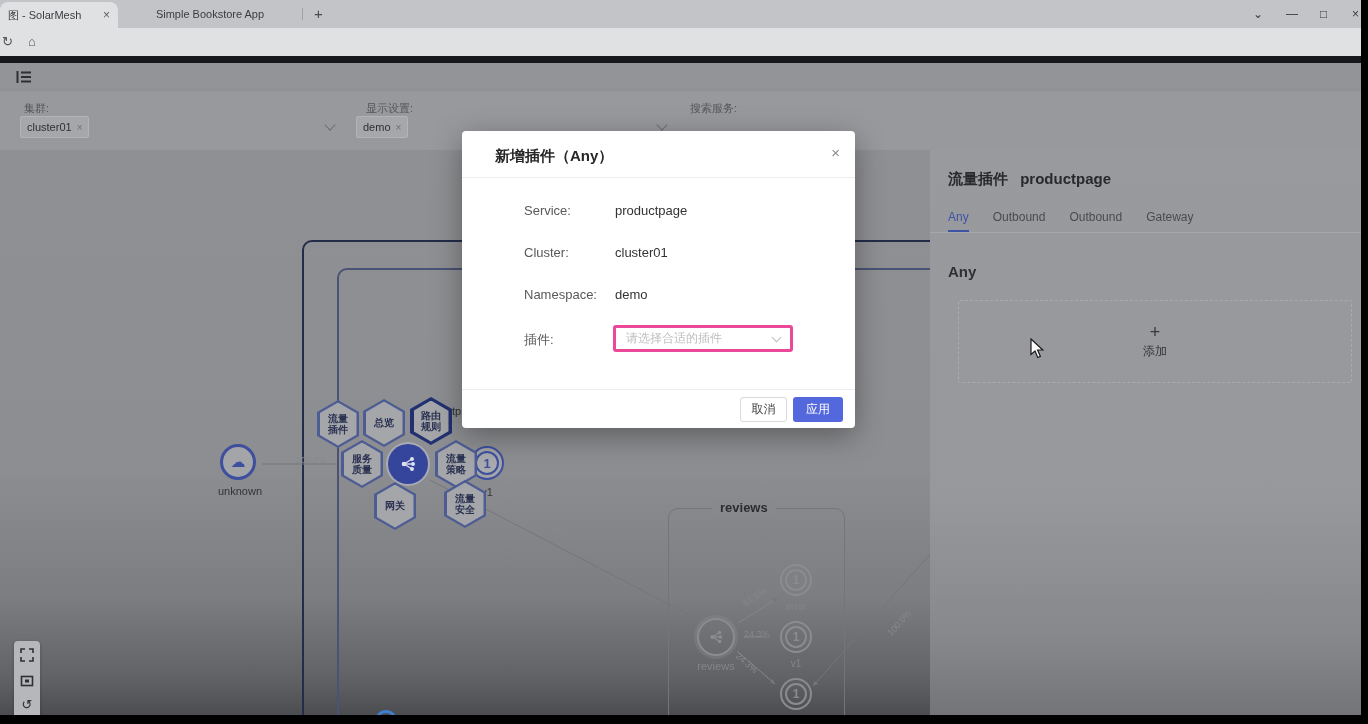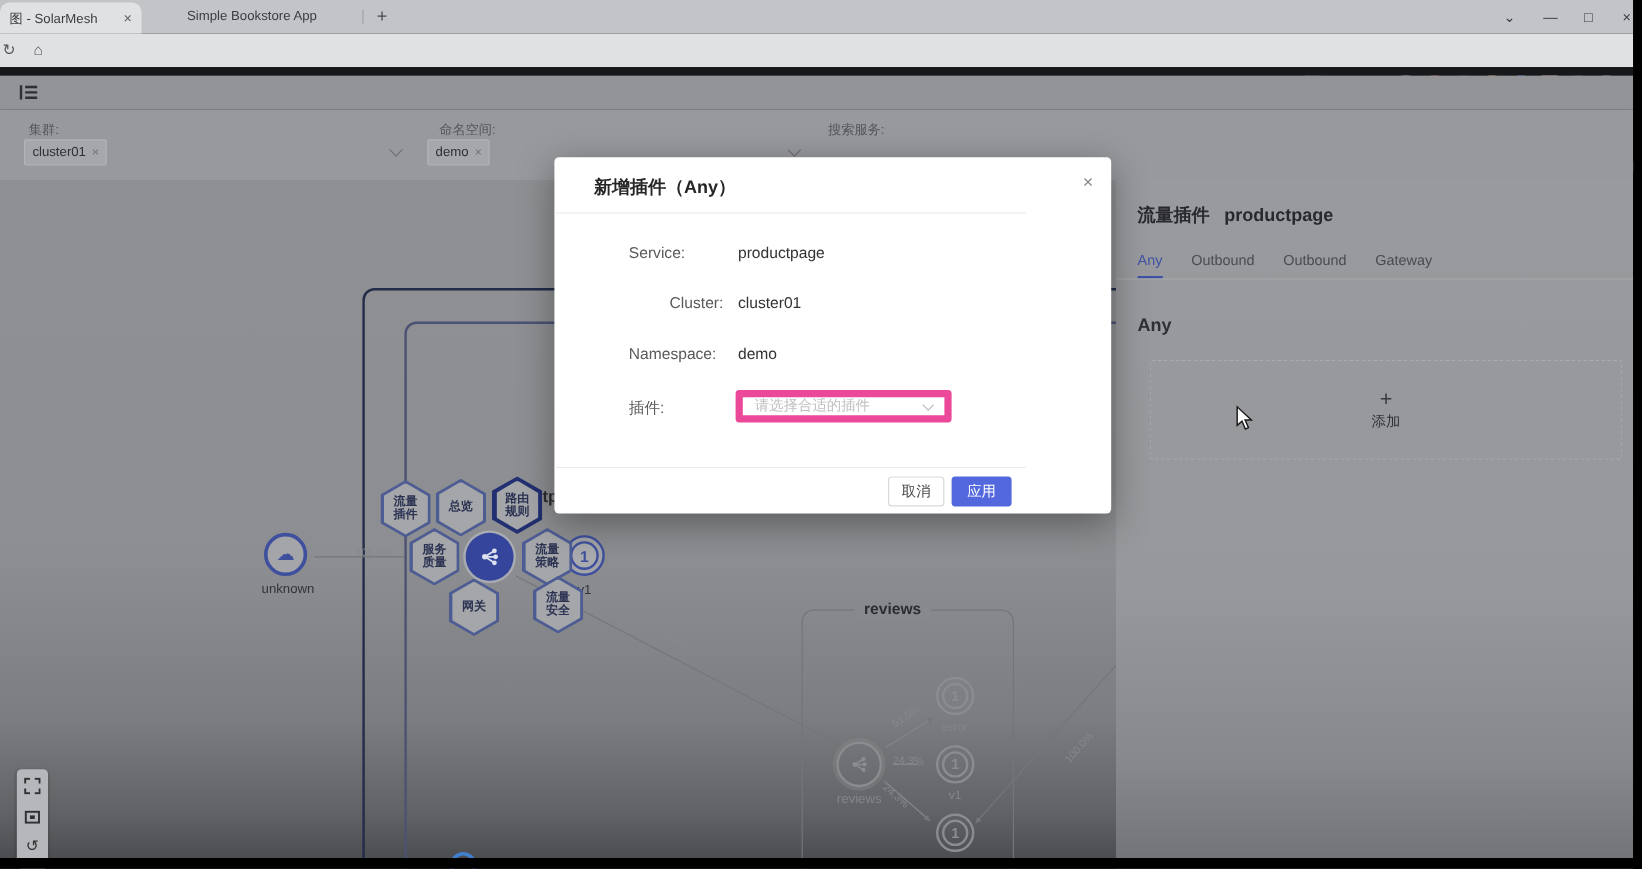--- a/index.html
+++ b/index.html
@@ -111,28 +111,28 @@
   .ptab.active::after { content:""; display:block; margin-top:6px; height:2px; background:#3f53a6; }
   .panel-divider { position:absolute; left:0; top:82px; width:431px; height:1px; background:#a6a7aa; }
   .panel-section { position:absolute; left:18px; top:113px; font-size:15px; font-weight:bold; color:#2e2f33; }
   .addbox { position:absolute; left:28px; top:150px; width:394px; height:83px; border:1px dashed #aaabae;
             border-radius:2px; display:flex; flex-direction:column; align-items:center; justify-content:center;
             gap:2px; }
   .addbox .plus { font-size:18px; color:#39393d; line-height:1; }
   .addbox .lbl { font-size:12px; color:#323337; }
 
   
-  .modal { position:absolute; left:462px; top:131px; width:464px; height:297px; background:#fff;
+  .modal { position:absolute; left:462px; top:131px; width:393px; height:297px; background:#fff;
            border-radius:4px; box-shadow:0 8px 30px rgba(0,0,0,0.35); z-index:50; }
   .modal-title { position:absolute; left:33px; top:16px; font-size:15px; font-weight:bold; color:#262626; }
   .modal-close { position:absolute; right:15px; top:13px; font-size:15px; color:#8c8c8c; }
   .modal-hr { position:absolute; left:0; width:393px; height:1px; background:#ededed; }
   .mrow-label { position:absolute; left:62px; font-size:13px; color:#595959; }
   .mrow-value { position:absolute; left:153px; font-size:13px; color:#333; }
-  .mselect { position:absolute; left:151px; top:194px; width:180px; height:27px; border:6px solid #ec4899;
+  .mselect { position:absolute; left:151px; top:194px; width:180px; height:27px; border:3px solid #ec4899;
              border-radius:3px; display:flex; align-items:center; padding:0 10px; }
   .mselect .ph { font-size:12px; color:#bfbfbf; flex:1; }
   .mselect .chev2 { width:7px; height:7px; border-right:1.5px solid #bfbfbf; border-bottom:1.5px solid #bfbfbf;
              transform:rotate(45deg); margin-top:-3px; }
   .btn { position:absolute; top:266px; height:25px; border-radius:3px; font-size:12px; display:flex;
          align-items:center; justify-content:center; }
   .btn-cancel { left:278px; width:47px; background:#fff; border:1px solid #d9d9d9; color:#444; }
   .btn-apply { left:331px; width:50px; background:#5468dd; color:#fff; }
 
   .bar-bottom { position:absolute; left:0; top:715px; width:1368px; height:9px; background:#000; z-index:90; }
@@ -204,21 +204,21 @@
   </div>
 
   <div class="filterbar">
     <span class="flabel" style="left:24px;top:10px;">集群:</span>
     <div class="tag" style="left:20px;top:25px;">
       <span>cluster01</span>
       <span class="x">×</span>
     </div>
     <span class="chev" style="left:326px;top:30px;"></span>
 
-    <span class="flabel" style="left:366px;top:10px;">命名空间:</span>
+    <span class="flabel" style="left:366px;top:10px;">显示设置:</span>
     <div class="tag" style="left:356px;top:25px;">
       <span>demo</span>
       <span class="x">×</span>
     </div>
     <span class="chev" style="left:658px;top:30px;"></span>
 
     <span class="flabel" style="left:690px;top:10px;">搜索服务:</span>
     <div class="searchbox">
       <span class="searchicon"></span>
     </div>
@@ -253,21 +253,21 @@
     <span class="edge-label" style="left:742px;top:442px;transform:rotate(-34deg);">51.5%</span>
     <span class="edge-label" style="left:744px;top:479px;">24.3%</span>
     <span class="edge-label" style="left:734px;top:508px;transform:rotate(41deg);">24.3%</span>
     <span class="edge-label" style="left:884px;top:468px;transform:rotate(-48deg);">100.0%</span>
 
     <div class="node-circle ring-node" style="left:220px;top:294px;width:36px;height:36px;border-width:3px;">
       <span style="font-size:15px;color:#3e4f9e;">☁</span>
     </div>
     <div class="node-label" style="left:205px;top:335px;width:70px;">unknown</div>
 
-    <span class="abs" style="left:452px;top:255px;font-size:14px;font-weight:bold;color:#2b2c30;z-index:4;">tp</span>
+    <span class="abs" style="left:452px;top:255px;font-size:11px;font-weight:normal;color:#2b2c30;z-index:4;">tp</span>
 
     <div class="hex" style="left:317px;top:250px;">
       <div class="fill">
           <div class="txt">流量插件</div>
         </div>
       </div>
     <div class="hex" style="left:363px;top:249px;">
       <div class="fill">
           <div class="txt">总览</div>
         </div>
@@ -379,21 +379,21 @@
     </div>
   </div>
 
   <div class="modal">
     <div class="modal-title">新增插件（Any）</div>
     <span class="modal-close">×</span>
     <div class="modal-hr" style="top:46px;"></div>
 
     <span class="mrow-label" style="top:72px;">Service:</span>
     <span class="mrow-value" style="top:72px;">productpage</span>
-    <span class="mrow-label" style="top:114px;margin-left:34px;">Cluster:</span>
+    <span class="mrow-label" style="top:114px;">Cluster:</span>
     <span class="mrow-value" style="top:114px;">cluster01</span>
     <span class="mrow-label" style="top:156px;">Namespace:</span>
     <span class="mrow-value" style="top:156px;">demo</span>
 
     <span class="mrow-label" style="top:200px;">插件:</span>
     <div class="mselect">
       <span class="ph">请选择合适的插件</span>
       <span class="chev2"></span>
     </div>
 

